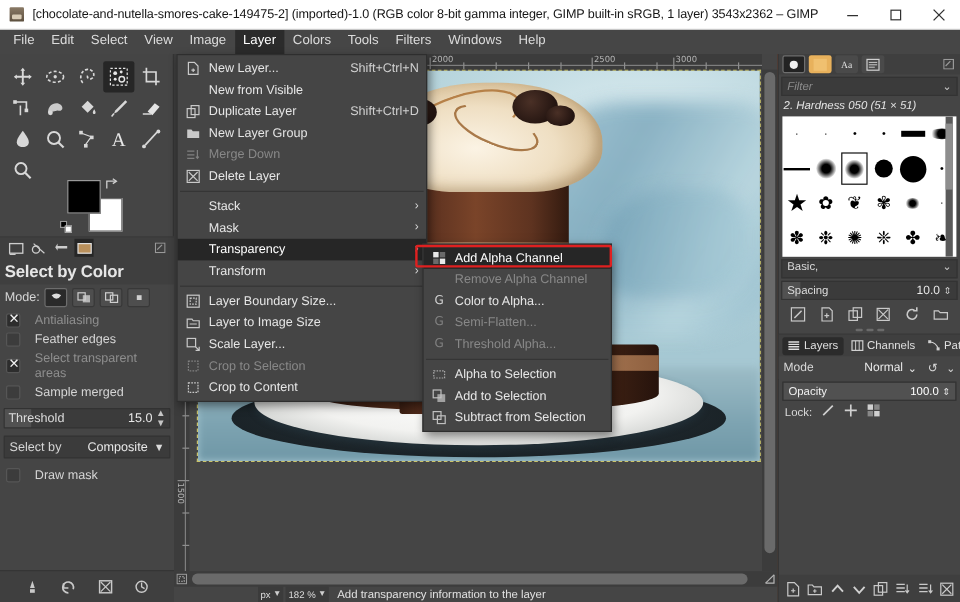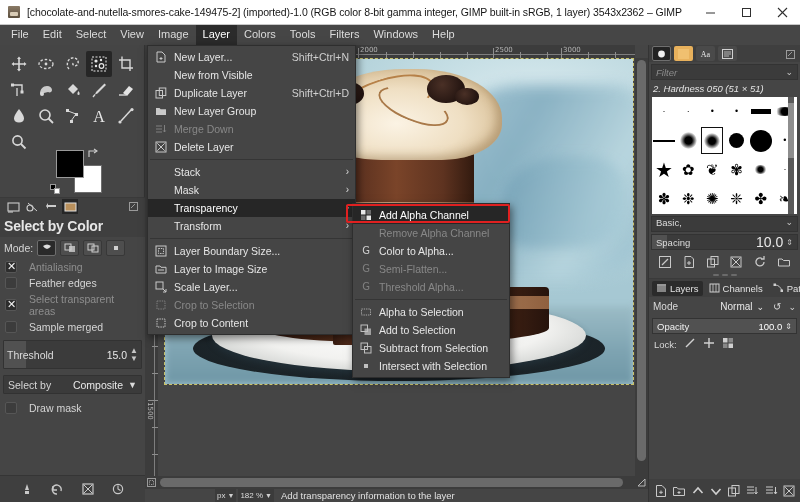--- a/index.html
+++ b/index.html
@@ -115,21 +115,21 @@
   .chk {
     width: 12px; height: 12px; background: #3c3c3c; border: 1px solid #565656;
     border-radius: 2px; position: relative; flex: 0 0 auto;
   }
   .chk.on { background: #2d2d2d; }
   .chk.on::after {
     content: "\2715"; position: absolute; left: 1px; top: -2px;
     font-size: 11px; color: #f2f2f2; line-height: 13px;
   }
   .spin {
-    margin: 5px 3px 2px 3px; height: 29px; background: #3b3b3b;
+    margin: 5px 3px 2px 3px; height: 17px; background: #3b3b3b;
     border: 1px solid #323232; display: flex; align-items: center;
     padding: 0 3px; border-radius: 1px; position: relative;
   }
   .spin .lbl { font-size: 10.5px; color: #dcdcdc; }
   .spin .val { margin-left: auto; font-size: 10.5px; color: #e8e8e8; }
   .spin .arr { margin-left: 3px; font-size: 8px; color: #c6c6c6; line-height: 8px; }
   .spin .fill { position:absolute; left:0; top:0; bottom:0; width:16%; background:#515151; }
   .spin .lbl, .spin .val, .spin .arr { position: relative; z-index: 2; }
   .selby {
     margin: 6px 3px 2px 3px; height: 19px; background: #3b3b3b;
@@ -341,21 +341,21 @@
   }
   .basic-row .lbl { font-size: 9.5px; color: #dcdcdc; }
   .basic-row .cv { margin-left:auto; font-size:9px; color:#c9c9c9; }
   .spacing-row {
     margin: 2px 2px 0 2px; height: 16px; background: #3b3b3b; border:1px solid #333;
     display:flex; align-items:center; padding: 0 4px; position:relative;
   }
   .spacing-row .fill { position:absolute; left:0;top:0;bottom:0;width:10%;background:#515151; }
   .spacing-row .lbl,.spacing-row .val,.spacing-row .arr { position:relative; z-index:2; }
   .spacing-row .lbl { font-size:9.5px; color:#dcdcdc; }
-  .spacing-row .val { margin-left:auto; font-size:14px; color:#e8e8e8; }
+  .spacing-row .val { margin-left:auto; font-size:10px; color:#e8e8e8; }
   .spacing-row .arr { margin-left:3px; font-size:8px; color:#c6c6c6; }
   .brush-btns {
     display:flex; align-items:center; justify-content:space-around;
     height: 22px; padding: 2px 4px 0 4px;
   }
   .bbtn { width:18px;height:18px; display:flex;align-items:center;justify-content:center; }
   .grip { height: 6px; display:flex; align-items:center; justify-content:center; gap:3px; }
   .grip i { width:6px; height:2px; background:#6b6b6b; border-radius:1px; }
 
   .layer-tabs {
@@ -1289,25 +1289,17 @@
     </div>
     <div class="mi">
       <span class="ico">
           <svg width="12" height="12" viewBox="0 0 12 12">
             <rect x="1" y="1" width="6.5" height="6.5" fill="none" stroke="#c0c0c0"></rect>
             <rect x="4.5" y="4.5" width="6.5" height="6.5" fill="none" stroke="#c0c0c0"></rect>
           </svg>
         </span>
       <span class="txt">Subtract from Selection</span>
     </div>
-    <div class="mi">
-      <span class="ico">
-          <svg width="12" height="12" viewBox="0 0 12 12">
-            <rect x="4" y="4" width="4" height="4" fill="#c0c0c0"></rect>
-          </svg>
-        </span>
-      <span class="txt">Intersect with Selection</span>
-    </div>
   </div>
 
   <div class="redbox" style="left:346px; top:204px; width:164px; height:19px;"></div>
 
 </div>
 
 </body></html>

